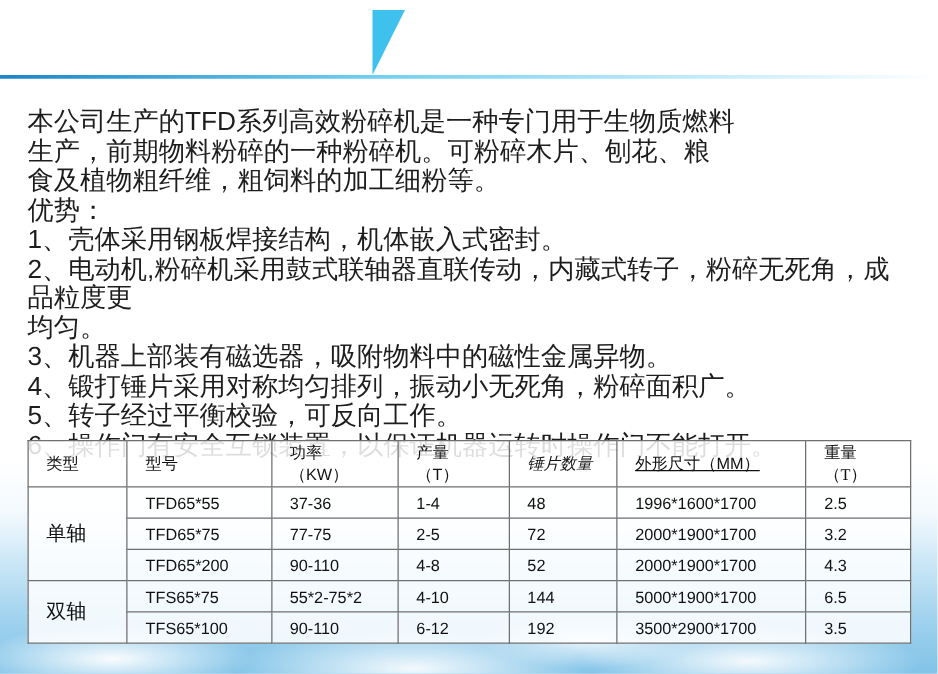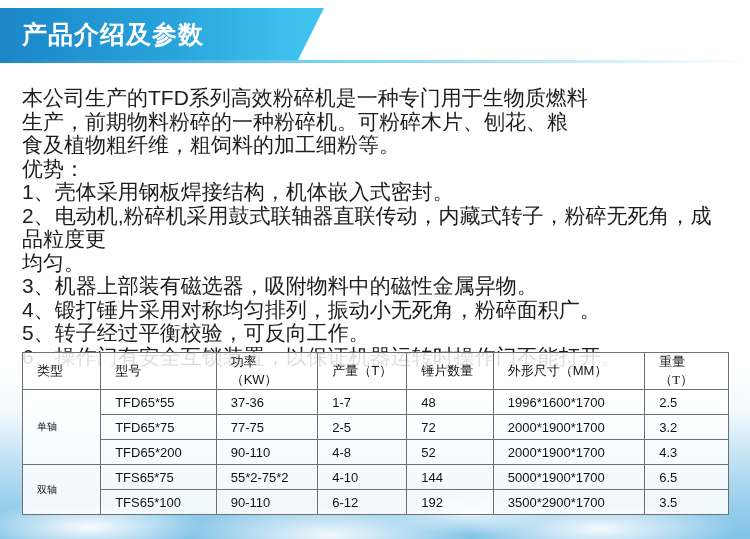--- a/index.html
+++ b/index.html
@@ -105,38 +105,35 @@
     font-weight: normal;
   }
   .spec-table thead td {
     font-weight: normal;
     height: 25px;
   }
   .col-type { width: 88px; }
   .col-model { width: 108px; }
   .col-power { width: 100px; }
   .col-output { width: 88px; }
-  .col-hammer { width: 96px; }
-  .col-size { width: 150px; }
+  .col-hammer { width: 96px; font-style: italic; }
+  .col-size { width: 150px; text-decoration: underline; }
   .col-weight { width: 77px; font-family: Liberation Serif, serif; }
   .rowgroup-label {
-    font-size: 10px;
+    font-size: 16px;
     font-weight: bold;
   }
 </style>
 </head>
 <body>
 
 <div class="page">
 
   <div class="sky"></div>
 
-  <div class="banner">
-    <div class="banner-title">产品介绍及参数</div>
-  </div>
   <div class="banner-tail"></div>
   <div class="banner-underline"></div>
 
   <div class="body-text">
     <p>本公司生产的TFD系列高效粉碎机是一种专门用于生物质燃料
 生产，前期物料粉碎的一种粉碎机。可粉碎木片、刨花、粮
 食及植物粗纤维，粗饲料的加工细粉等。
 优势：
 1、壳体采用钢板焊接结构，机体嵌入式密封。
 2、电动机,粉碎机采用鼓式联轴器直联传动，内藏式转子，粉碎无死角，成品粒度更
@@ -157,21 +154,21 @@
         <td class="col-hammer">锤片数量</td>
         <td class="col-size">外形尺寸（MM）</td>
         <td class="col-weight">重量（T）</td>
       </tr>
     </thead>
     <tbody>
       <tr>
         <td class="rowgroup-label" rowspan="3">单轴</td>
         <td>TFD65*55</td>
         <td>37-36</td>
-        <td>1-7</td>
+        <td>1-4</td>
         <td>48</td>
         <td>1996*1600*1700</td>
         <td>2.5</td>
       </tr>
       <tr>
         <td>TFD65*75</td>
         <td>77-75</td>
         <td>2-5</td>
         <td>72</td>
         <td>2000*1900*1700</td>

